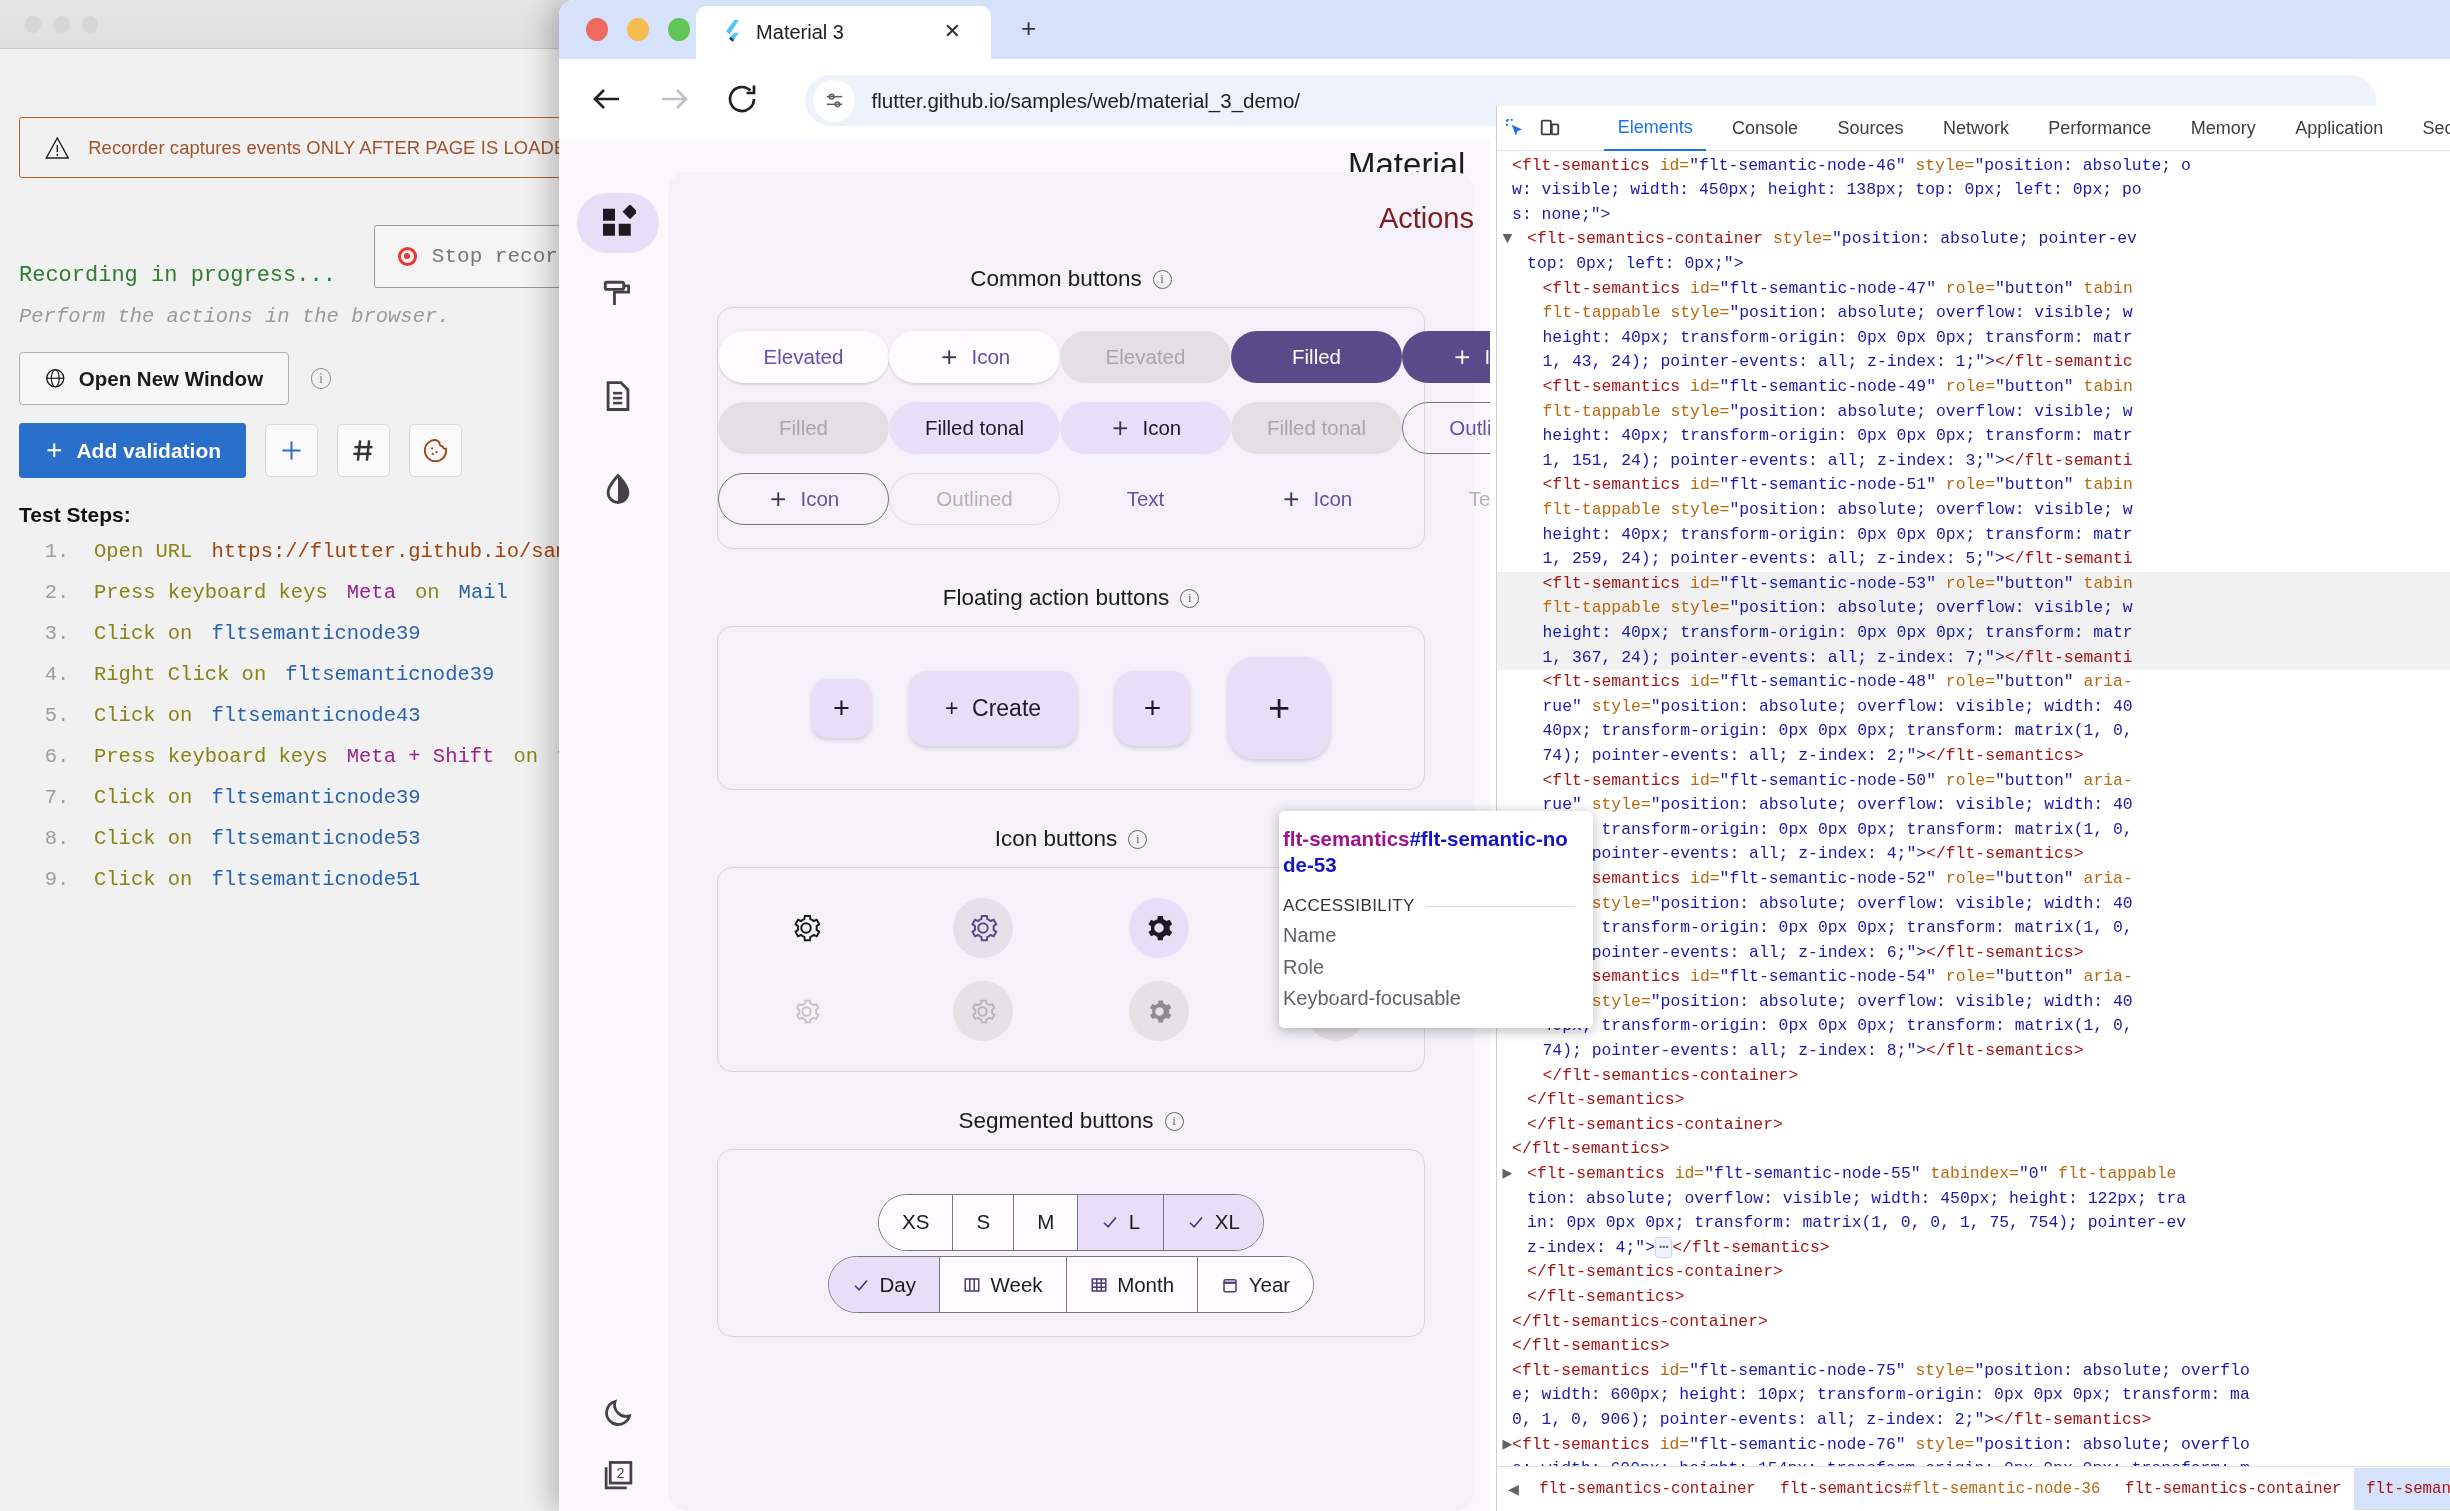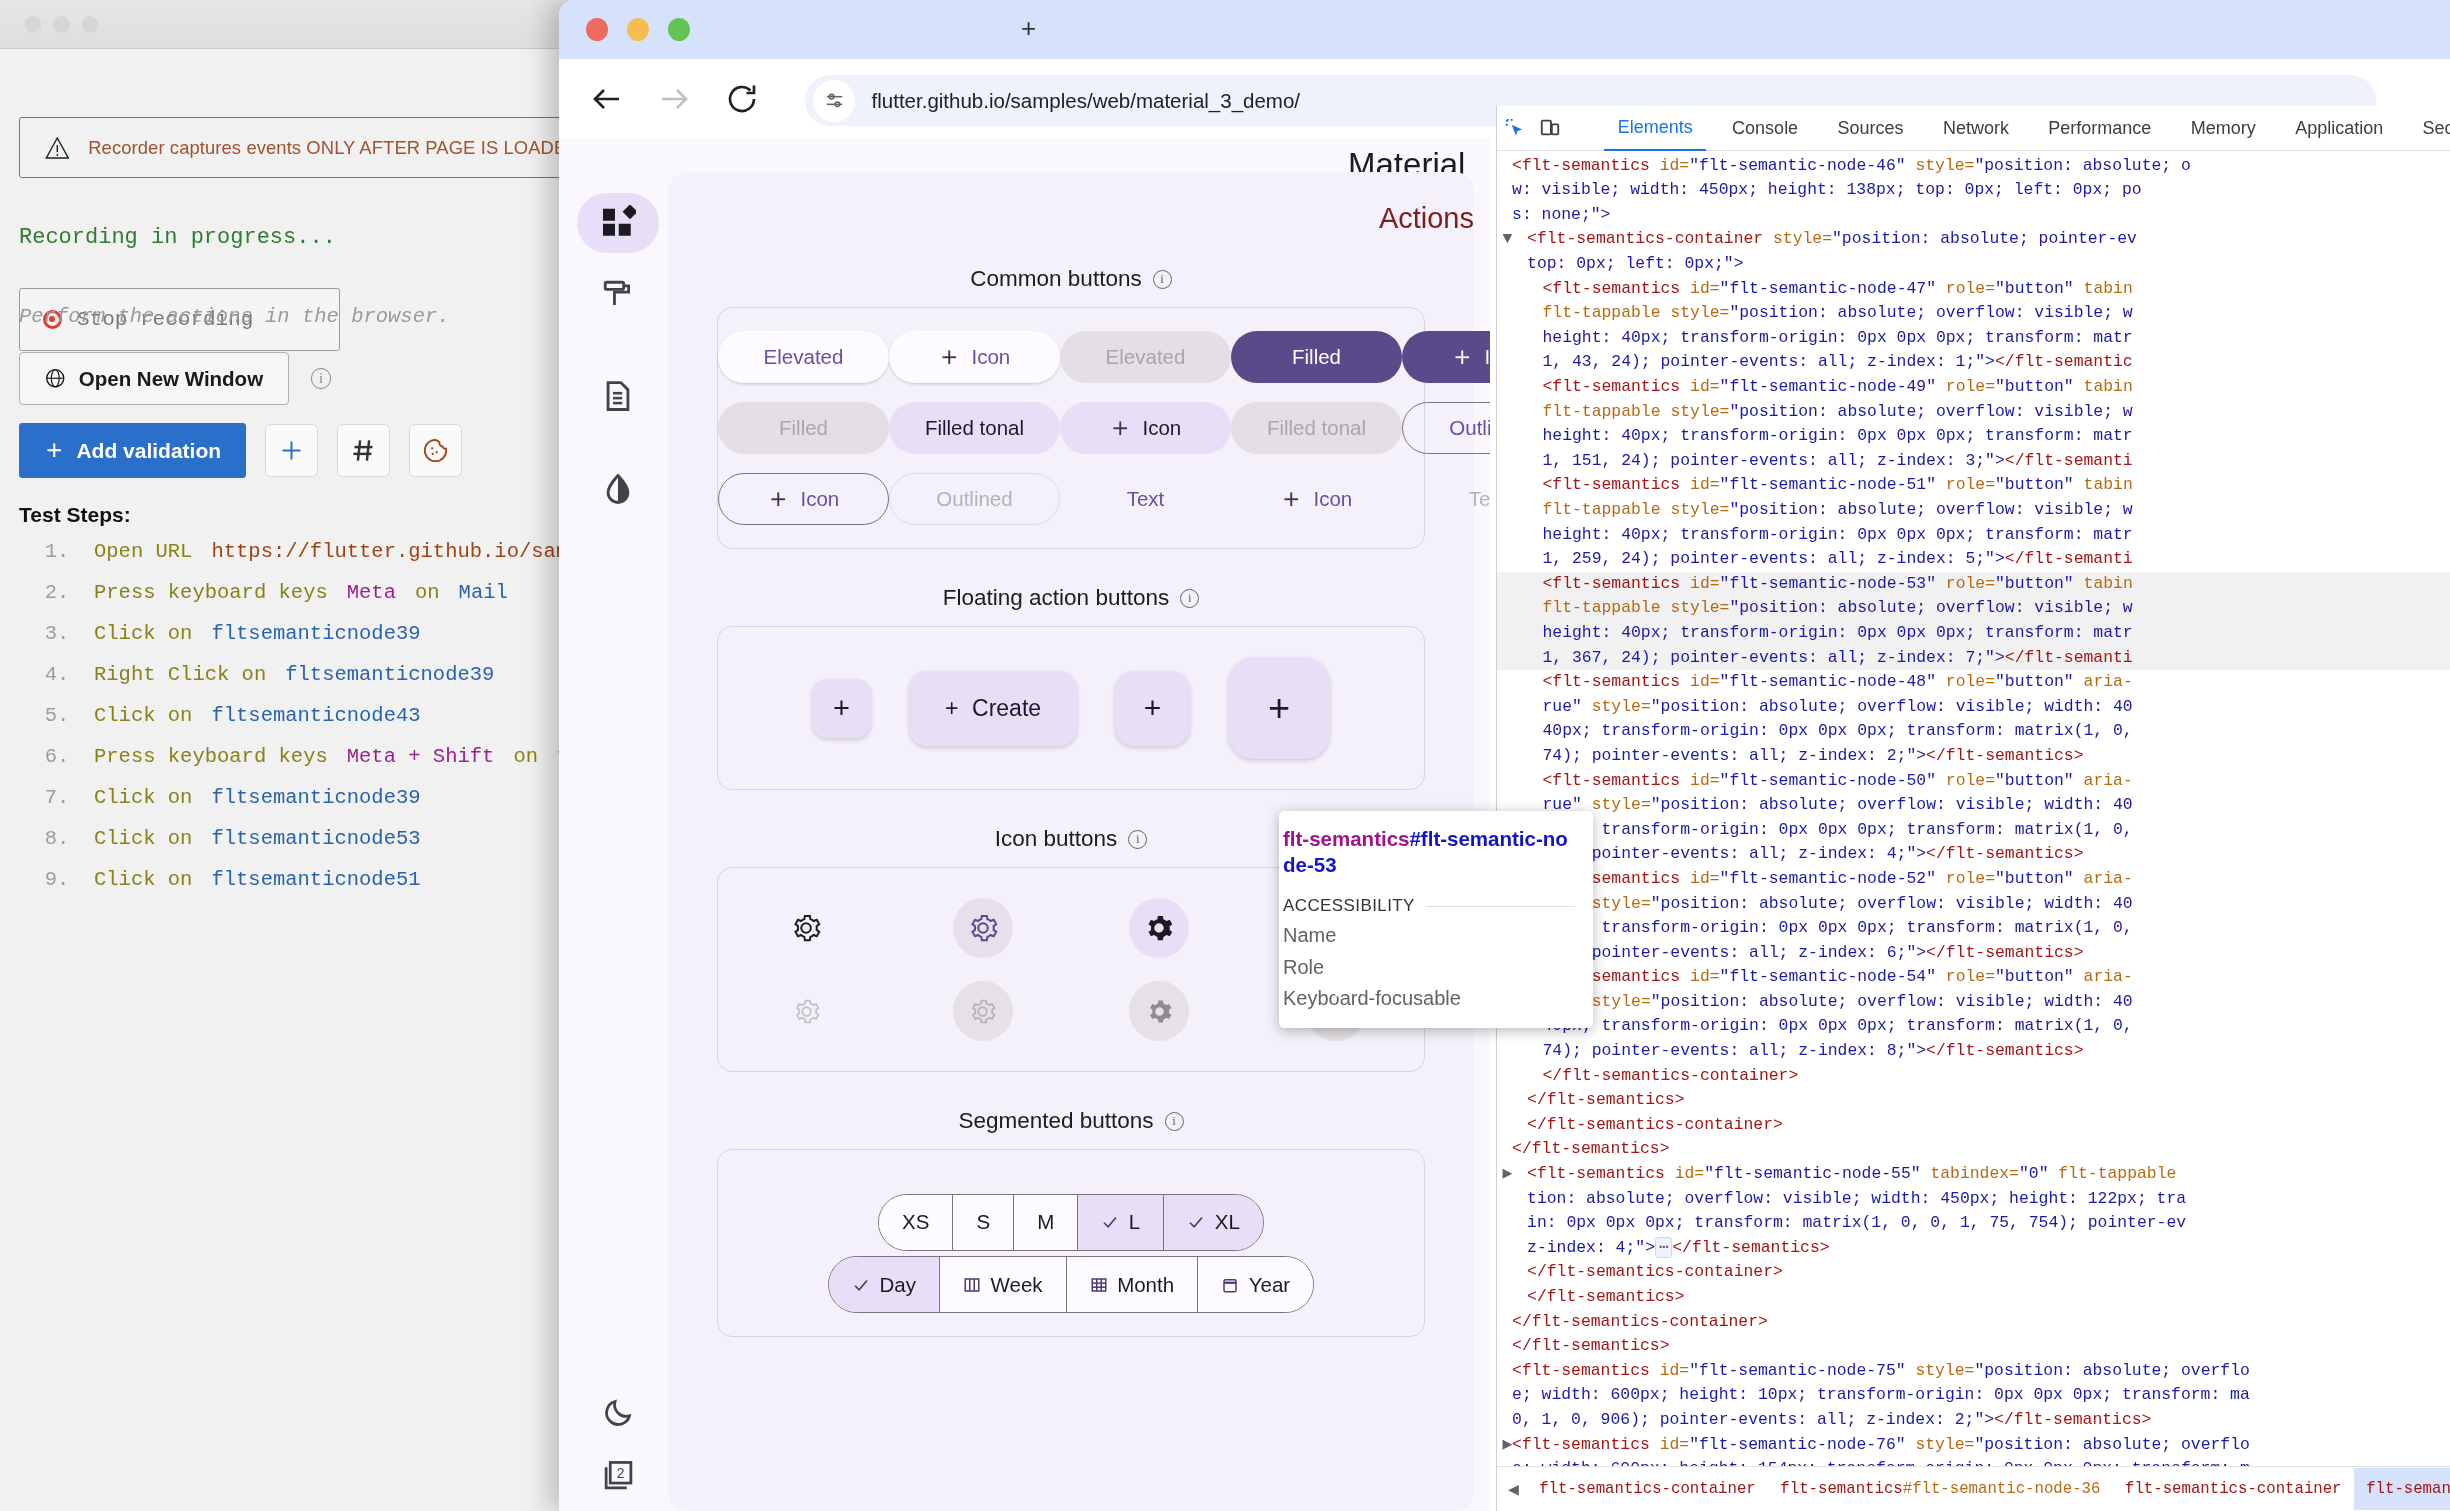--- a/index.html
+++ b/index.html
@@ -29,21 +29,21 @@
     position: absolute; left: 19px; top: 68px; width: 1366px; height: 61px;
     border: 1.4px solid #b5651d; border-radius: 2.7px; background: #f1f1f1;
     display: flex; align-items: center; padding-left: 24.6px; gap: 19px;
   }
   .warn-ico { width: 24.6px; height: 22px; flex: none; }
   .warn-text {
     color: #a0522d; font-size: 18.4px; letter-spacing: 0.1px;
     font-family: "Liberation Sans", sans-serif; white-space: nowrap;
   }
 
-  .rec-status-row { position: absolute; left: 19px; top: 176px; display: flex; align-items: flex-start; gap: 38px; flex-direction: column; }
+  .rec-status-row { position: absolute; left: 19px; top: 176px; display: flex; align-items: flex-end; gap: 38px; }
   .rec-status {
     color: #2e7d32; font-size: 22px;
     font-family: "Liberation Mono", monospace;
     white-space: nowrap;
   }
   .stop-btn {
     border: 0.7px solid #9a9a9a; border-radius: 2.7px; background: #f4f4f4;
     height: 63px; min-width: 321px; display: flex; align-items: center; gap: 15px;
     padding: 0 23px; color: #777; font-size: 21px;
     font-family: "Liberation Mono", monospace; white-space: nowrap;
@@ -401,20 +401,29 @@
     </div>
   </div>
 
   <div class="chrome-win">
 
     <div class="chrome-tabstrip">
       <div class="ch-traffic">
         <i class="ch-red"></i>
         <i class="ch-yel"></i>
         <i class="ch-grn"></i>
+      </div>
+      <div class="chrome-tab">
+        <svg width="20.5" height="26" viewBox="0 0 24 30">
+          <path d="M15.5 1 L6 14 L10 18 L21 1 Z" fill="#54c5f8"></path>
+          <path d="M15.5 16 L9.5 22.5 L13.5 26.5 L21 16 Z" fill="#54c5f8"></path>
+          <path d="M9.5 22.5 L13.5 26.5 L15.5 24.5 L11.5 20.5 Z" fill="#1a3a6b"></path>
+        </svg>
+        <span class="tab-title">Material 3</span>
+        <span class="tab-close">✕</span>
       </div>
       <span class="new-tab">+</span>
     </div>
 
     <div class="chrome-toolbar">
       <svg class="nav-ico" style="left:30px" viewBox="0 0 24 24">
         <line x1="4" y1="12" x2="20" y2="12" stroke="#202124" stroke-width="1.8"></line>
         <polyline points="10,6 4,12 10,18" fill="none" stroke="#202124" stroke-width="1.8"></polyline>
       </svg>
       <svg class="nav-ico" style="left:97px" viewBox="0 0 24 24">

